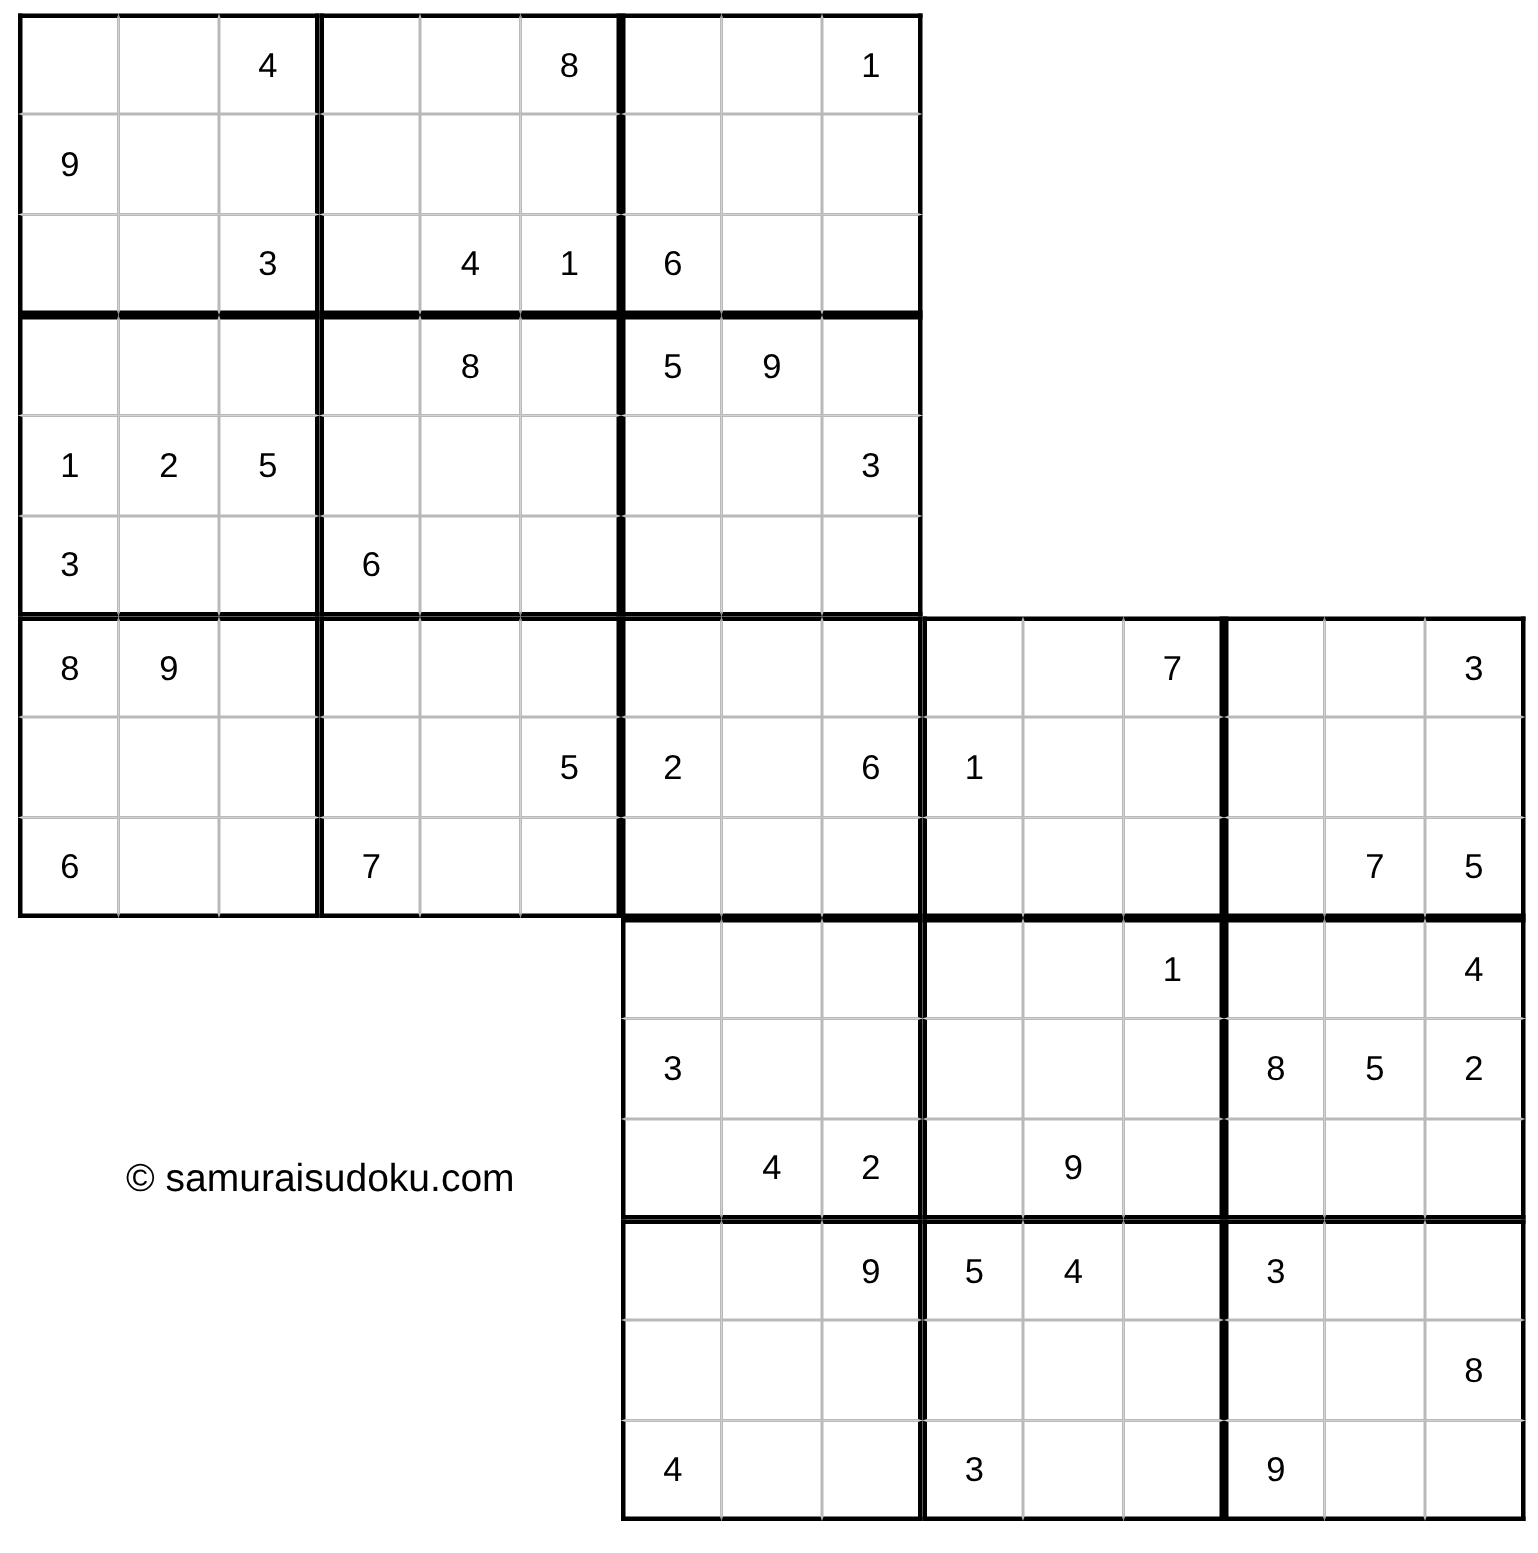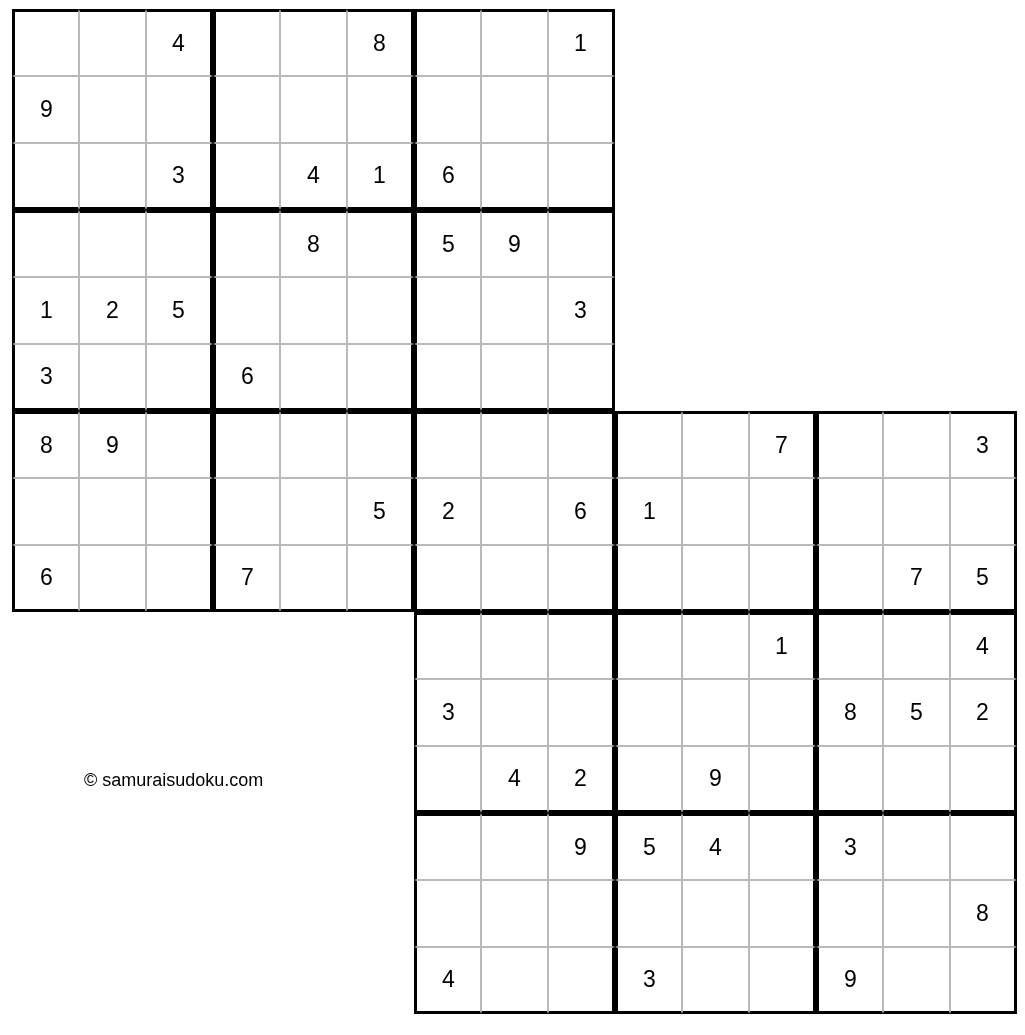--- a/index.html
+++ b/index.html
@@ -36,21 +36,21 @@
     color: #000000;
     line-height: 1;
     user-select: none;
   }
   .cell.bt { border-top: 3px solid #000000; }
   .cell.bl { border-left: 3px solid #000000; }
   .cell.br { border-right: 3px solid #000000; }
   .cell.bb { border-bottom: 3px solid #000000; }
   .copyright {
     position: absolute;
-    font-size: 18px;
+    font-size: 26px;
     color: #000000;
     white-space: nowrap;
   }
 </style>
 </head>
 <body>
 
 <div id="board">
     <div class="cell bt bl" style="left: 12px; top: 9px; width: 67px; height: 67px; z-index: 2;"></div>
     <div class="cell bt" style="left: 79px; top: 9px; width: 67px; height: 67px; z-index: 2;"></div>

